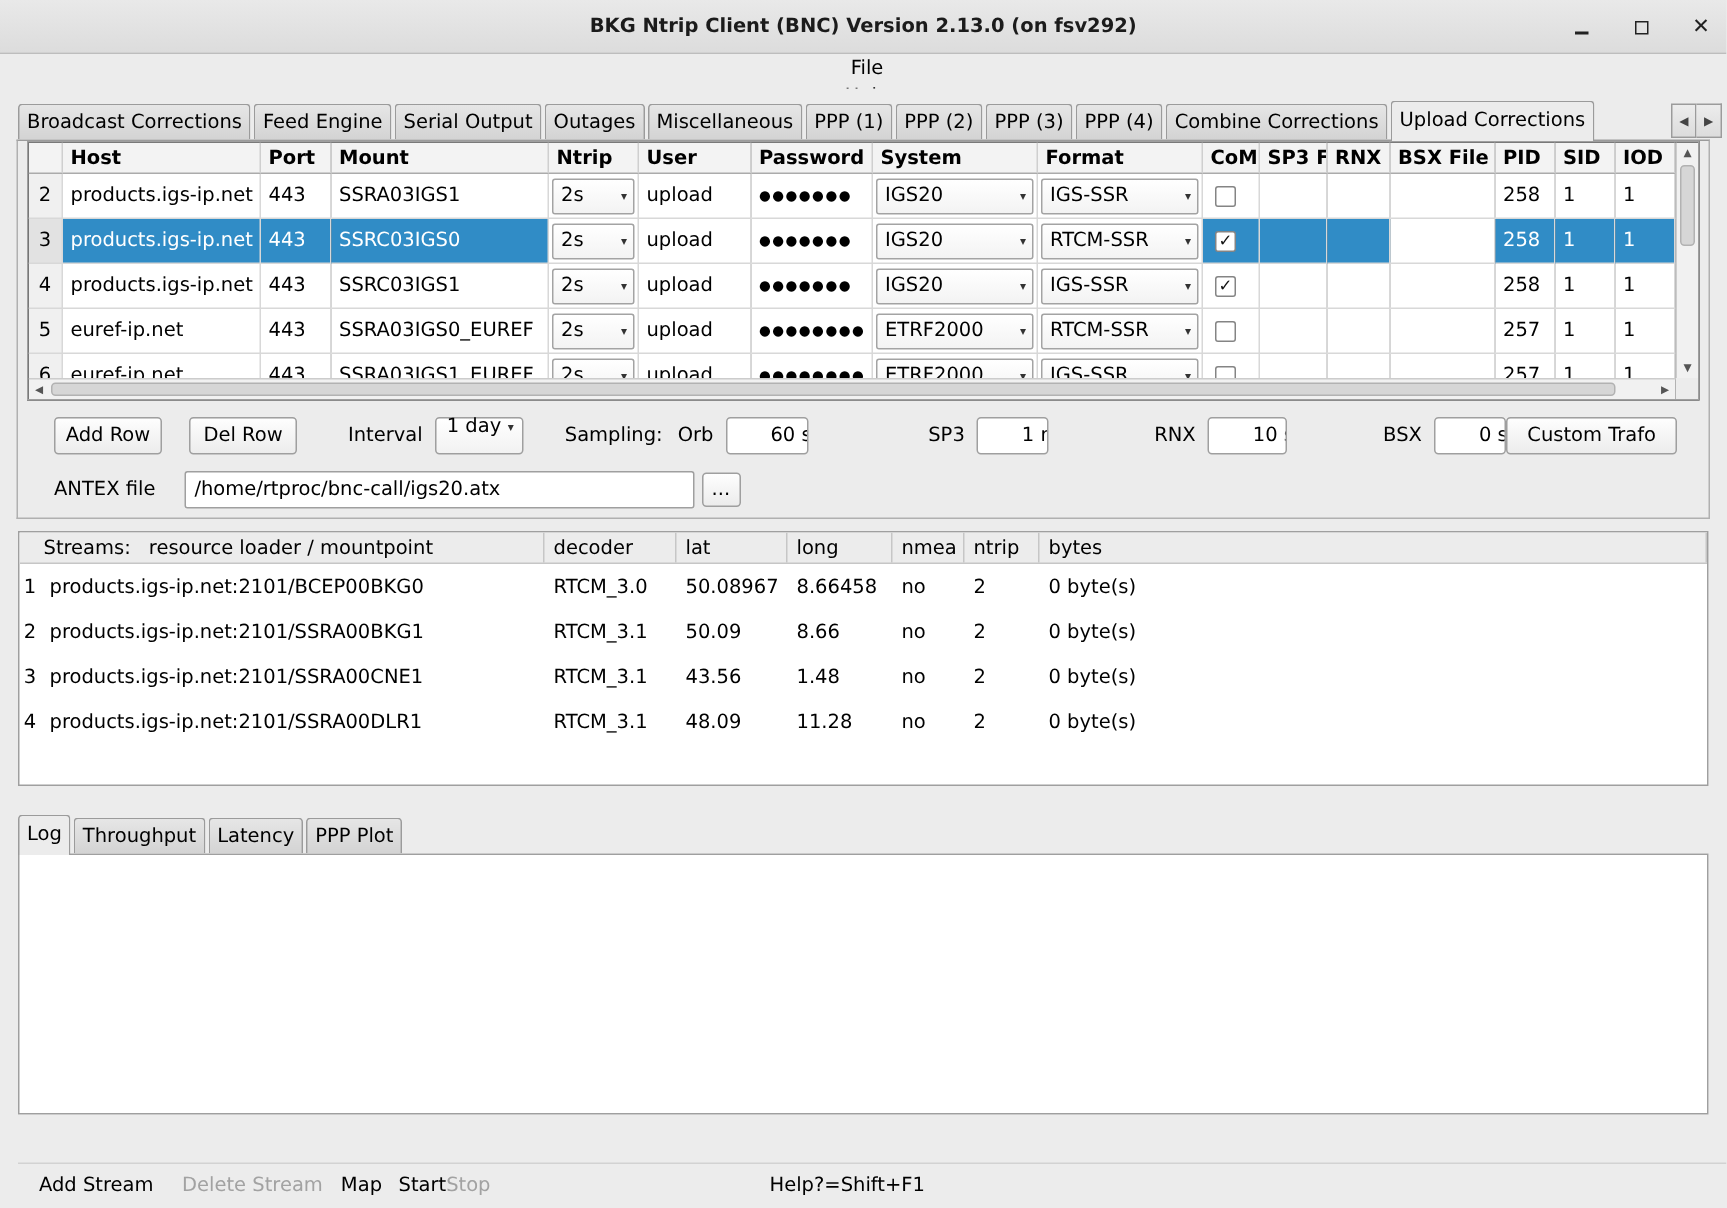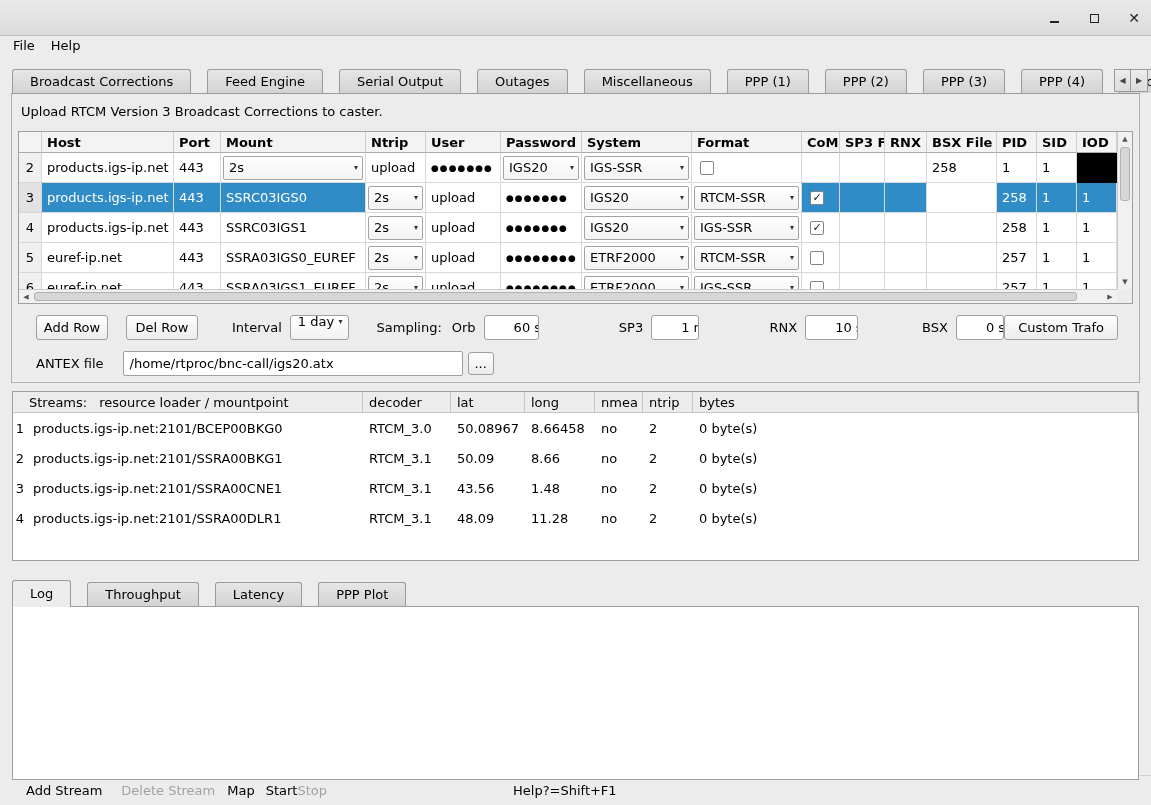--- a/index.html
+++ b/index.html
@@ -15,30 +15,30 @@
     border-bottom:1px solid #bdbdbd; display:flex; align-items:center; position:relative;
   }
   .titlebar .title { flex:1; text-align:center; font-weight:bold; color:#1b1b1b; }
   .win-controls { position:absolute; right:8px; top:0; height:36px; display:flex; align-items:center; gap:22px; }
   .winbtn { width:18px; height:18px; display:flex; align-items:center; justify-content:center; color:#222; cursor:default; }
   .min-glyph { width:9px; height:2px; background:#222; margin-top:8px; }
   .max-glyph { width:9px; height:9px; border:1.5px solid #222; }
   .close-glyph { font-size:14px; line-height:14px; }
 
   
-  .menubar { height:23px; display:flex; align-items:flex-start; background:#ececec; padding-left:5px; }
+  .menubar { height:23px; display:flex; align-items:center; background:#ececec; padding-left:5px;flex-direction:column; }
   .menu-item { padding:2px 8px; }
 
   
   .tabbar {
     display:flex; align-items:flex-end; height:34px; padding-left:12px;
     position:relative; background:#ececec;
   }
   .tab {
-    height:24px; line-height:23px; padding:0 17px; margin-right:16px;
+    height:24px; line-height:23px; padding:0 5px; margin-right:2px;
     background:linear-gradient(#e6e6e6,#d3d3d3);
     border:1px solid #9b9b9b; border-bottom:none;
     border-radius:3px 3px 0 0; white-space:nowrap; cursor:default;
   }
   .tab.active {
     background:#ececec; height:27px; line-height:26px;
     margin-bottom:-1px; z-index:3; position:relative;
   }
   .tab-scrollers { position:absolute; right:3px; bottom:1px; display:flex; }
   .tab-scroll-btn {
@@ -184,20 +184,21 @@
     position:absolute; left:12px; right:0; bottom:0; height:30px;
     display:flex; align-items:center; background:#ececec; border-top:1px solid #d2d2d2;
   }
   .status-item { white-space:nowrap; }
   .status-item.disabled { color:#a2a2a2; }
 </style>
 </head>
 <body>
 
 <div class="titlebar">
+  <div class="title">BKG Ntrip Client (BNC) Version 2.13.0 (on fsv292)</div>
   <div class="win-controls">
     <div class="winbtn">
         <span class="min-glyph"></span>
       </div>
     <div class="winbtn">
         <span class="max-glyph"></span>
       </div>
     <div class="winbtn">
         <span class="close-glyph">✕</span>
       </div>
@@ -225,21 +226,20 @@
     <div class="tab-scroll-btn">
         <span>◀</span>
       </div>
     <div class="tab-scroll-btn">
         <span>▶</span>
       </div>
   </div>
 </div>
 
 <div class="pane">
-  <div class="description">Upload RTCM Version 3 Broadcast Corrections to caster.</div>
 
   <div class="tframe">
     <div class="tviewport">
 
       <div class="thead">
         <div class="hcell"></div>
         <div class="hcell">Host</div>
         <div class="hcell">Port</div>
         <div class="hcell">Mount</div>
         <div class="hcell">Ntrip</div>
@@ -253,20 +253,21 @@
         <div class="hcell">BSX File</div>
         <div class="hcell">PID</div>
         <div class="hcell">SID</div>
         <div class="hcell">IOD</div>
       </div>
 
       <div class="trow">
         <div class="cell numc">2</div>
         <div class="cell">products.igs-ip.net</div>
         <div class="cell">443</div>
+        <div class="cell">SSRA03IGS1</div>
         <div class="cell wcell">
           <div class="combo">
               <span>2s</span>
               <span class="carrow">▾</span>
             </div>
         </div>
         <div class="cell">upload</div>
         <div class="cell passc">●●●●●●●</div>
         <div class="cell wcell">
           <div class="combo">

